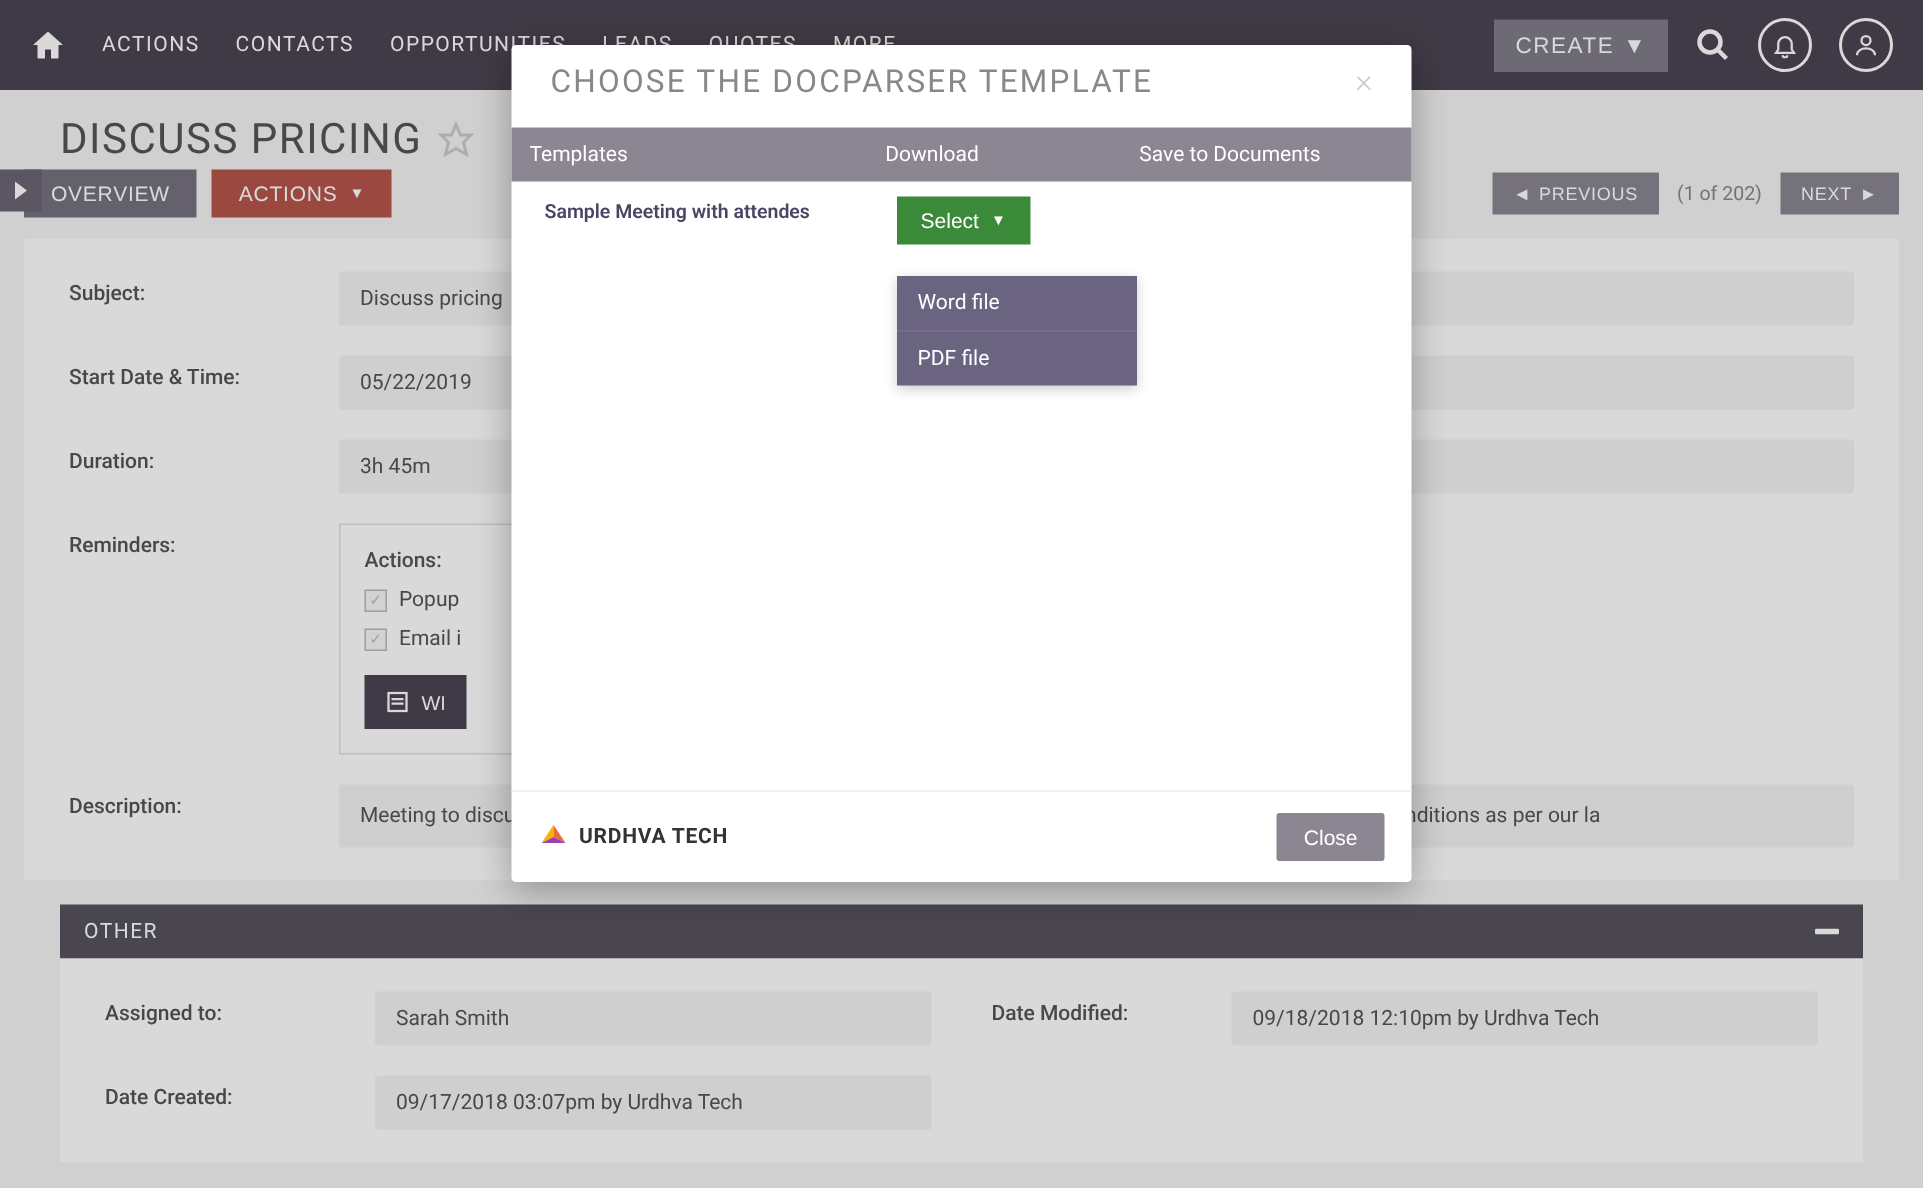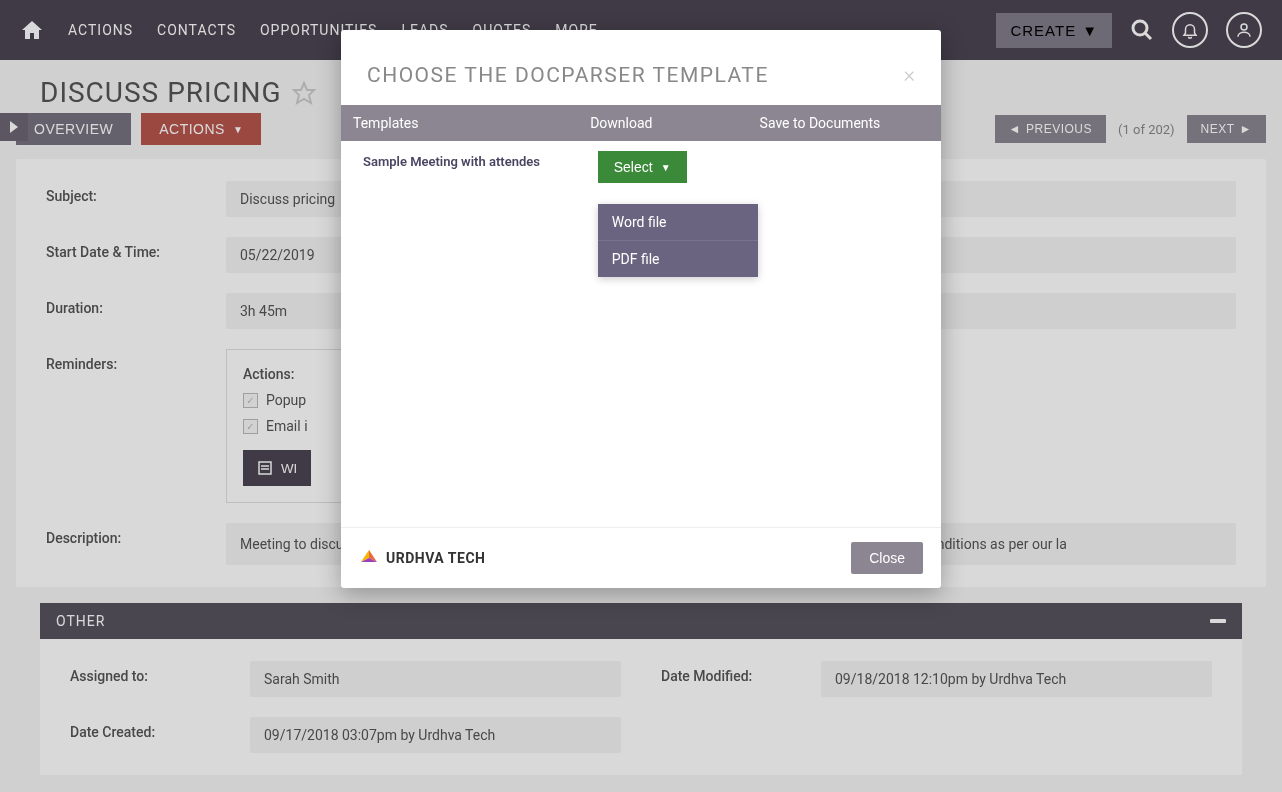--- a/index.html
+++ b/index.html
@@ -2,21 +2,21 @@
 <html><head>
 <meta charset="utf-8">
 <style>
 * { box-sizing: border-box; margin: 0; padding: 0; }
 body { font-family: -apple-system, BlinkMacSystemFont, "Segoe UI", Roboto, Helvetica, Arial, sans-serif; background: #f5f5f5; width: 1282px; height: 792px; overflow: hidden; position: relative; color: #333; }
 .topbar { background: #4a4552; height: 60px; display: flex; align-items: center; padding: 0 20px; color: #fff; }
 .home-icon { width: 24px; height: 24px; margin-right: 24px; cursor: pointer; }
 .nav-links { display: flex; gap: 24px; font-size: 14px; letter-spacing: 1px; font-weight: 400; }
 .nav-link { cursor: pointer; }
 .topbar-right { margin-left: auto; display: flex; align-items: center; gap: 18px; }
-.create-btn { background: #827d8a; color: #000000; padding: 9px 14px; font-size: 15px; letter-spacing: 1px; display: flex; align-items: center; gap: 6px; cursor: pointer; border: none; font-weight: 500; }
+.create-btn { background: #827d8a; color: #ffffff; padding: 9px 14px; font-size: 15px; letter-spacing: 1px; display: flex; align-items: center; gap: 6px; cursor: pointer; border: none; font-weight: 500; }
 .icon-circle { width: 36px; height: 36px; border: 2px solid #fff; border-radius: 50%; display: flex; align-items: center; justify-content: center; cursor: pointer; }
 .search-ico { cursor: pointer; }
 .page-header { display: flex; align-items: center; padding: 16px 40px 4px 40px; }
 .page-title { font-size: 28px; font-weight: 400; letter-spacing: 1px; color: #555; }
 .star-ico { margin-left: 10px; color: #ccc; cursor: pointer; }
 .content-area { padding: 0 16px; position: relative; }
 .side-expand { position: absolute; left: 0; top: 0; background: #6b6573; width: 28px; height: 28px; display: flex; align-items: center; justify-content: center; cursor: pointer; }
 .tabs-row { display: flex; gap: 10px; align-items: center; }
 .tab-btn { background: #77727f; color: #fff; padding: 8px 18px; font-size: 14px; letter-spacing: 0.5px; border: none; cursor: pointer; }
 .tab-btn.actions { background: #b7564c; display: flex; align-items: center; gap: 8px; }
@@ -32,21 +32,21 @@
 .check-row { display: flex; align-items: center; gap: 8px; color: #555; margin-bottom: 10px; font-size: 14px; }
 .chk { width: 15px; height: 15px; border: 1px solid #bbb; display: inline-flex; align-items: center; justify-content: center; font-size: 10px; color: #bbb; background: #f7f7f7; }
 .wi-btn { background: #4a4552; color: #fff; padding: 10px 14px; border: none; display: inline-flex; align-items: center; gap: 8px; margin-top: 6px; cursor: pointer; }
 .other-section { margin: 16px 40px 0 40px; }
 .other-header { background: #58535f; color: #fff; padding: 10px 16px; font-size: 14px; letter-spacing: 1px; display: flex; align-items: center; }
 .other-collapse { margin-left: auto; cursor: pointer; }
 .other-body { background: #fff; padding: 22px 30px; display: flex; gap: 40px; }
 .other-col { flex: 1; }
 .modal-backdrop { position: absolute; inset: 0; background: rgba(0,0,0,0.15); display: flex; justify-content: center; align-items: flex-start; }
 .modal { background: #fff; width: 600px; margin-top: 30px; border-radius: 3px; box-shadow: 0 6px 24px rgba(0,0,0,0.3); display: flex; flex-direction: column; min-height: 558px; }
-.modal-head { padding: 32px 26px 18px 26px; display: flex; align-items: center; }
+.modal-head { padding: 12px 26px 18px 26px; display: flex; align-items: center; }
 .modal-title { font-size: 21px; letter-spacing: 1.5px; color: #888; font-weight: 400; }
 .modal-close-x { margin-left: auto; color: #ccc; font-size: 22px; cursor: pointer; font-weight: 300; }
 .modal-body { padding: 0 0; flex: 1; }
 .tpl-header-row { background: #8b8692; color: #fff; display: flex; padding: 10px 12px; font-size: 14px; }
 .th-templates { flex: 1.4; }
 .th-download { flex: 1; }
 .th-save { flex: 1; text-align: left; }
 .tpl-row { display: flex; padding: 10px 8px; align-items: flex-start; margin-left: 14px; }
 .tpl-name { flex: 1.4; color: #4a4562; font-weight: 600; font-size: 13px; padding-top: 3px; }
 .tpl-download { flex: 1; position: relative; }

